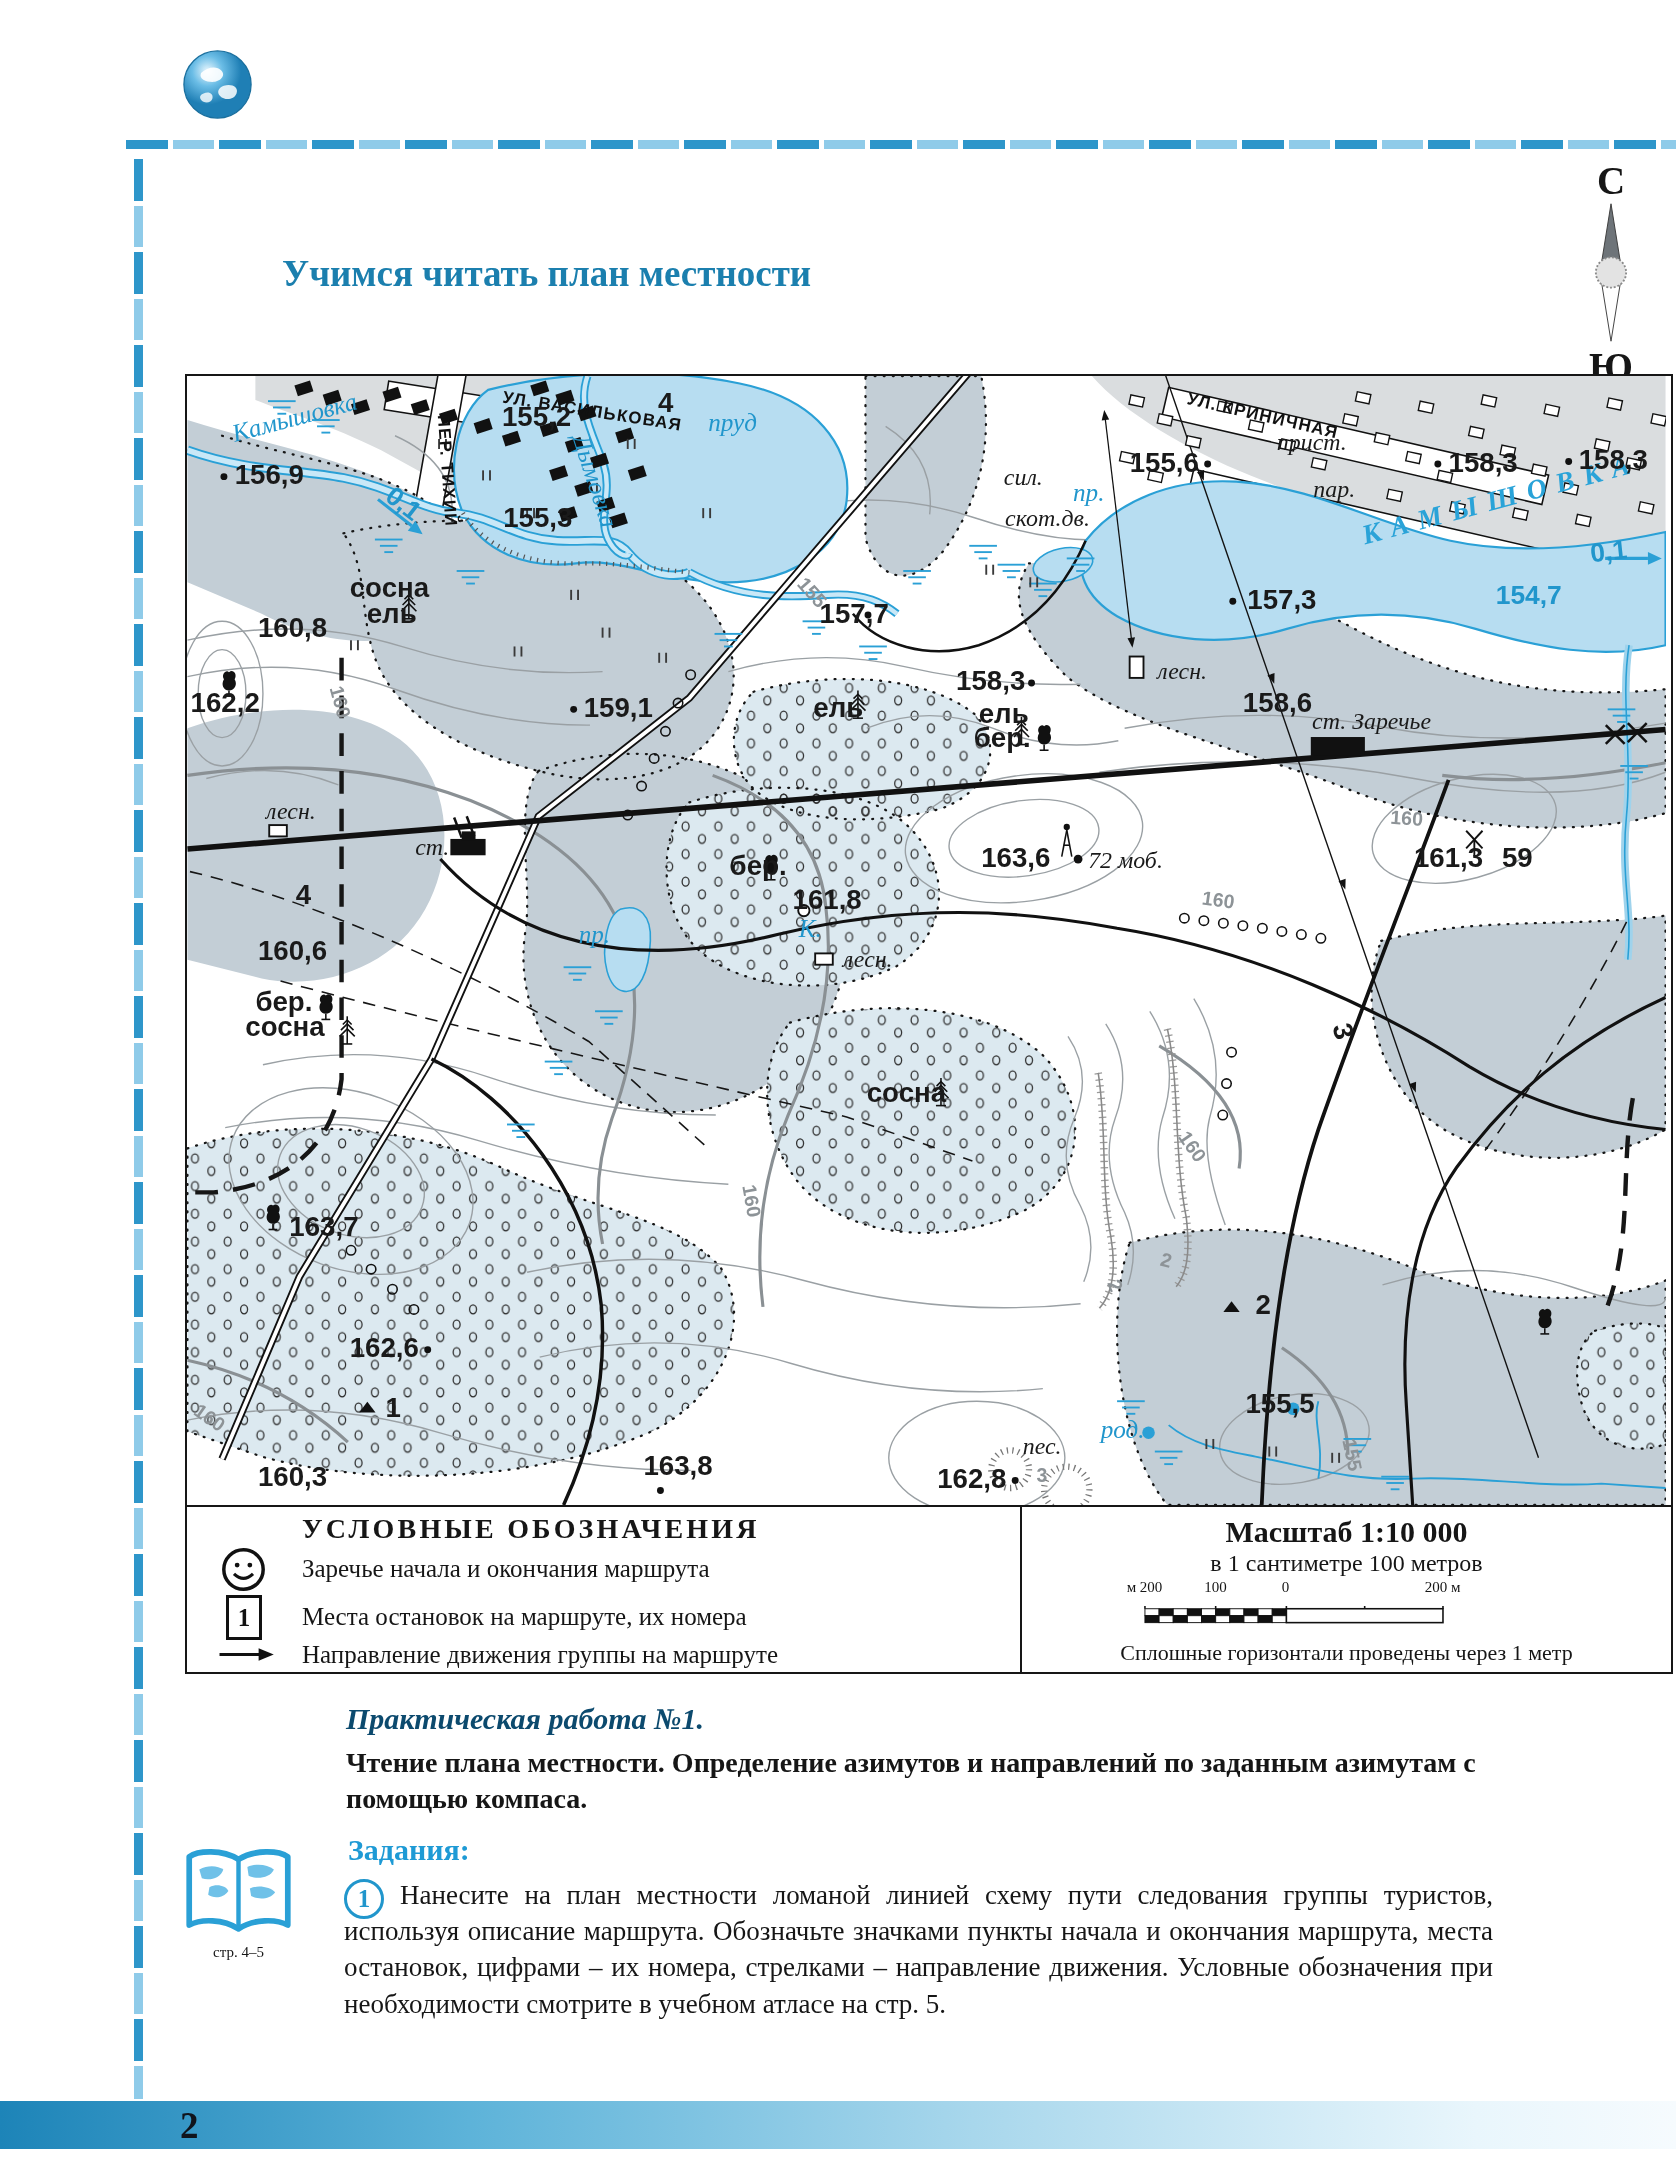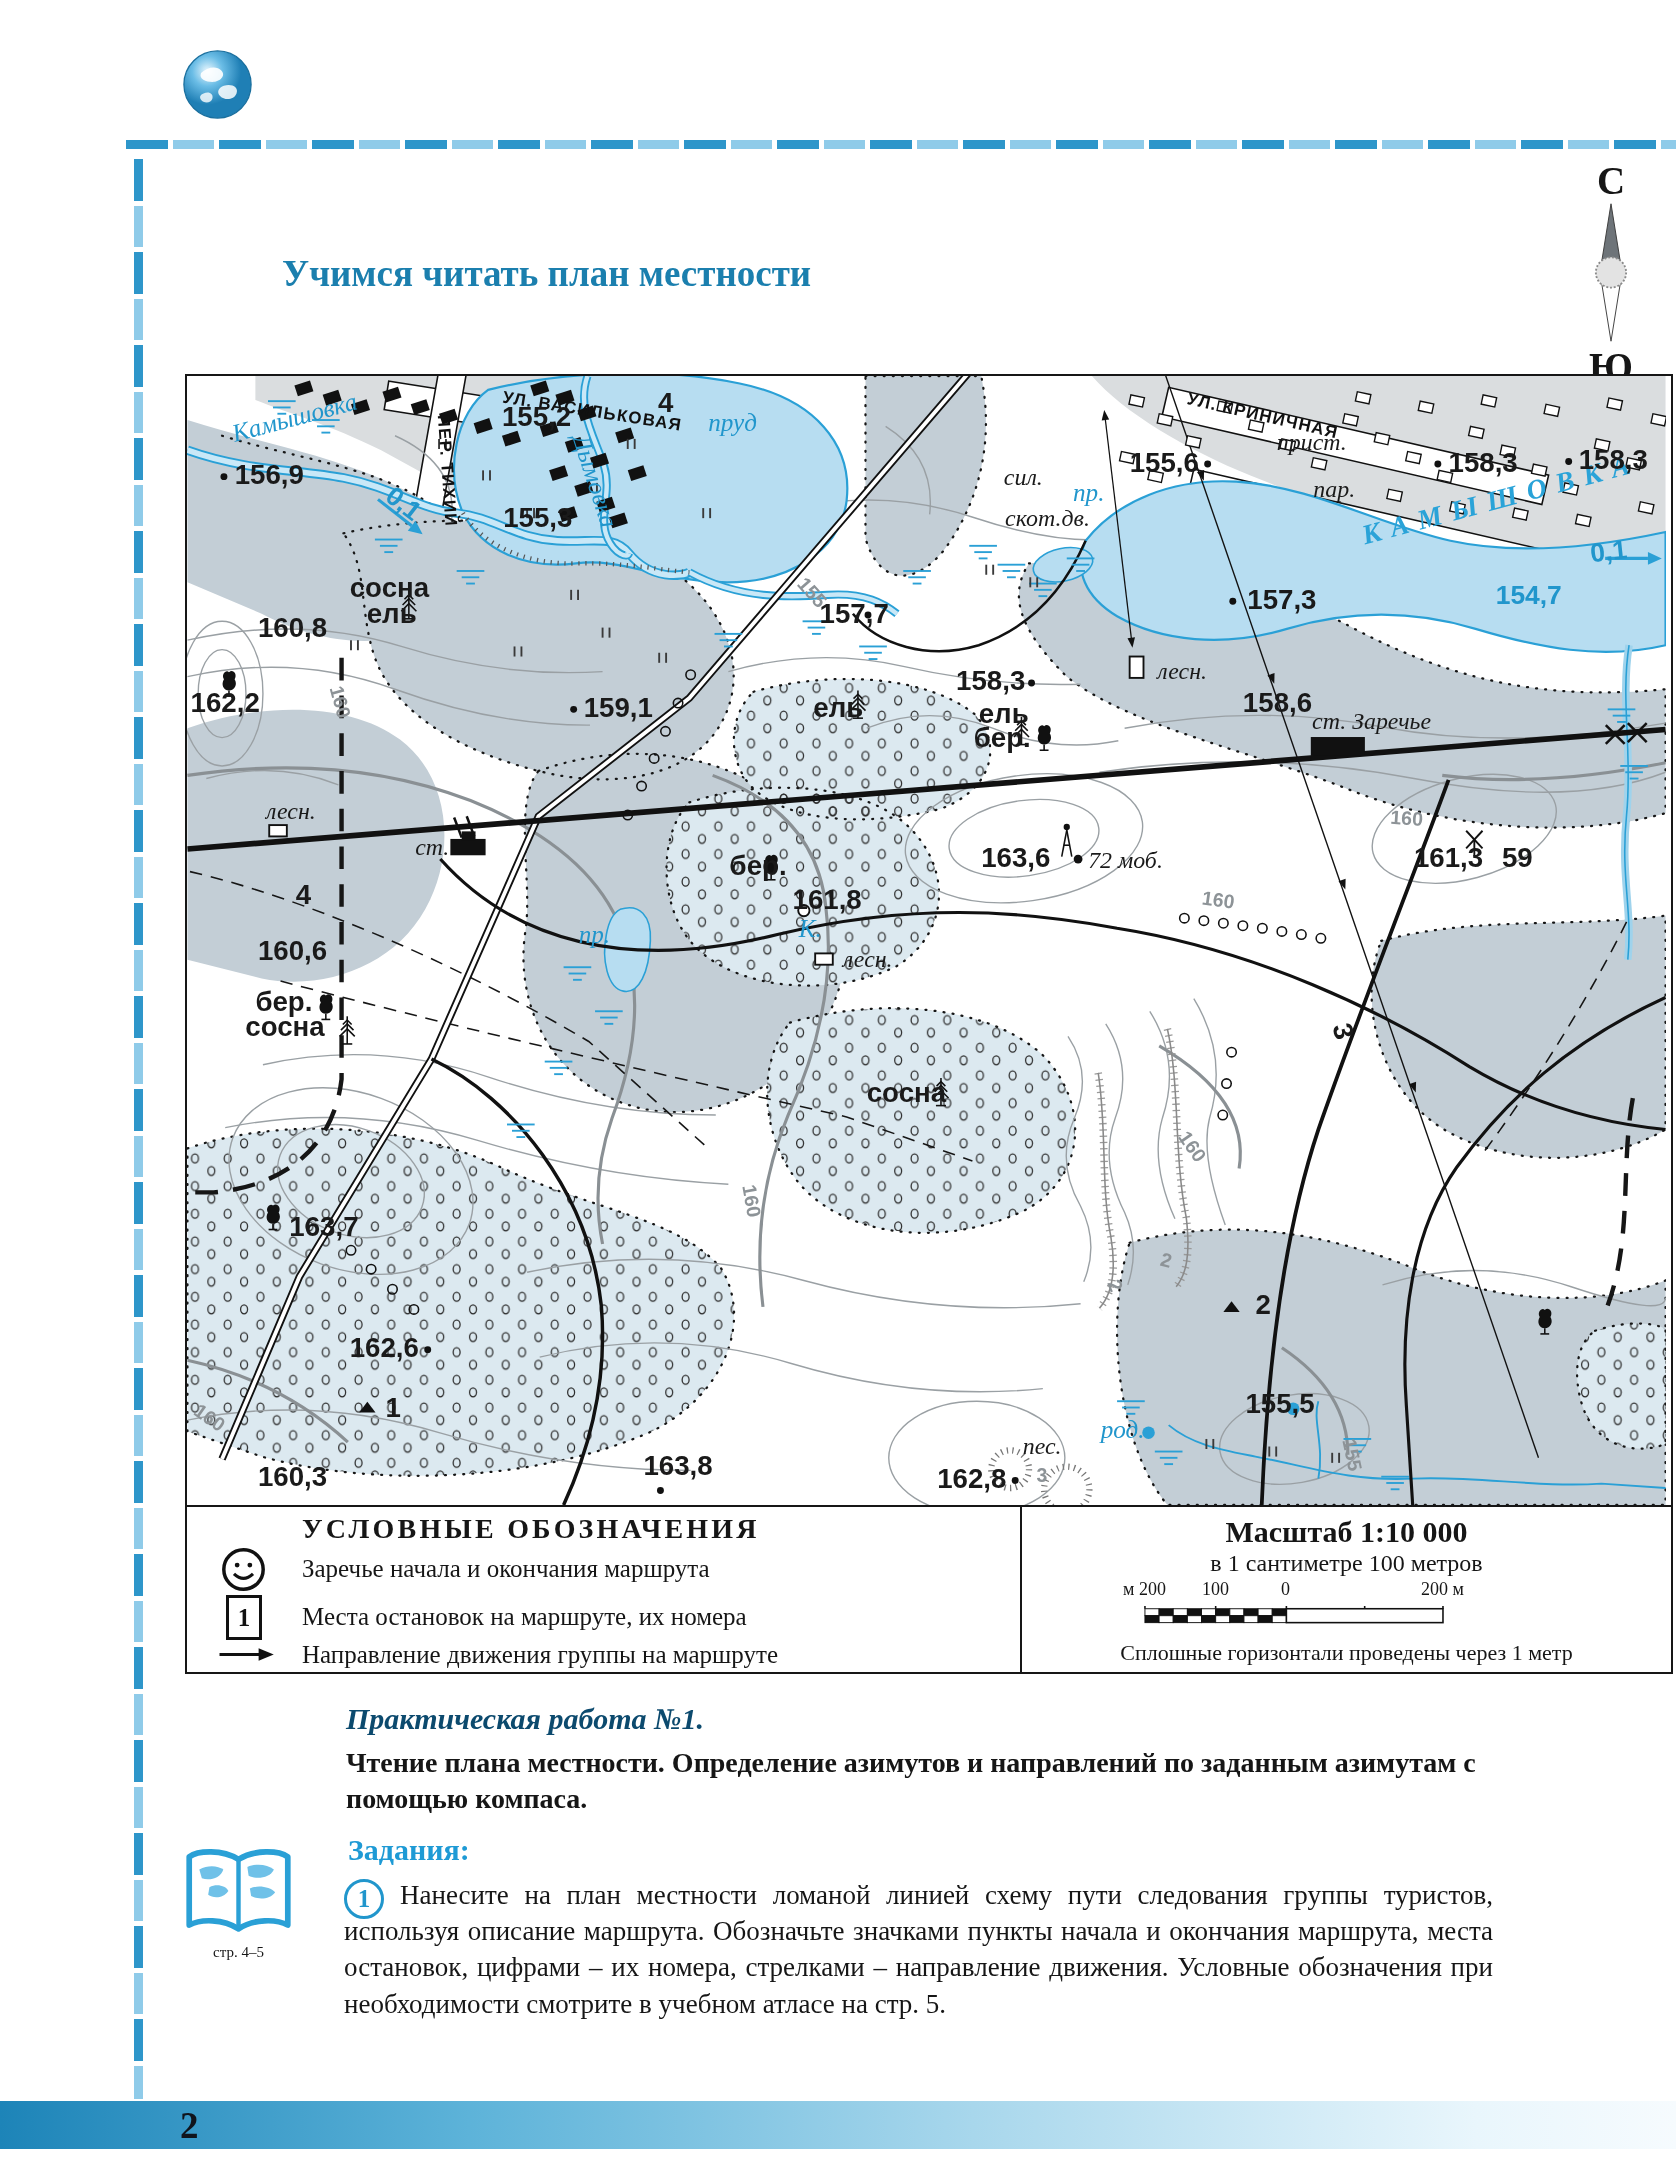--- a/index.html
+++ b/index.html
@@ -15,21 +15,21 @@
   .map-outer{position:absolute;left:185px;top:374px;width:1484px;border:2.5px solid #161616;background:#fff;}
   .legend-row{position:relative;width:1484px;height:165px;border-top:2.5px solid #161616;background:#fff;}
   .legend-left{position:absolute;left:0;top:0;width:833px;height:165px;}
   .legend-right{position:absolute;left:833px;top:0;right:0;height:165px;border-left:2.5px solid #161616;text-align:center;}
   .legend-title{position:absolute;left:115px;top:6.3px;font-size:28px;font-weight:600;letter-spacing:3.2px;color:#161616;}
   .legend-item-text{position:absolute;left:115px;font-size:25px;color:#161616;}
   .legend-icon{position:absolute;left:33px;}
   .scale-title{margin-top:7.6px;font-size:30px;font-weight:700;color:#161616;}
   .scale-subtitle{font-size:24px;color:#161616;margin-top:1.3px;}
   .scale-bar-wrap{position:relative;width:442px;height:61px;margin:2.5px auto 0 auto;}
-  .scale-bar-label{position:absolute;top:0;font-size:18px;transform:translateX(-50%);white-space:nowrap;color:#161616;}
+  .scale-bar-label{position:absolute;top:0;font-size:15px;transform:translateX(-50%);white-space:nowrap;color:#161616;}
   .scale-note{font-size:22px;color:#161616;margin-top:0px;}
   .pw-title{position:absolute;left:346px;top:1702px;font-size:30px;font-weight:700;font-style:italic;color:#0c4a6e;}
   .pw-subtitle{position:absolute;left:346px;top:1745px;width:1164px;font-size:28px;font-weight:700;line-height:1.3;color:#161616;}
   .tasks-heading{position:absolute;left:348px;top:1833px;font-size:30px;font-weight:700;color:#1e9ad5;text-align:center;}
   .task-num{position:absolute;left:344px;top:1879px;width:34px;height:34px;border:3.2px solid #2196cc;border-radius:50%;
     color:#2196cc;font-size:25px;font-weight:700;text-align:center;line-height:34px;}
   .task-text{position:absolute;left:344px;top:1877px;width:1149px;font-size:27px;line-height:1.34;text-align:justify;
     text-indent:56px;color:#161616;}
   .book-icon{position:absolute;left:184px;top:1848px;width:109px;height:91px;}
   .book-ref{position:absolute;left:169px;top:1944px;width:139px;text-align:center;font-size:15px;color:#161616;}

